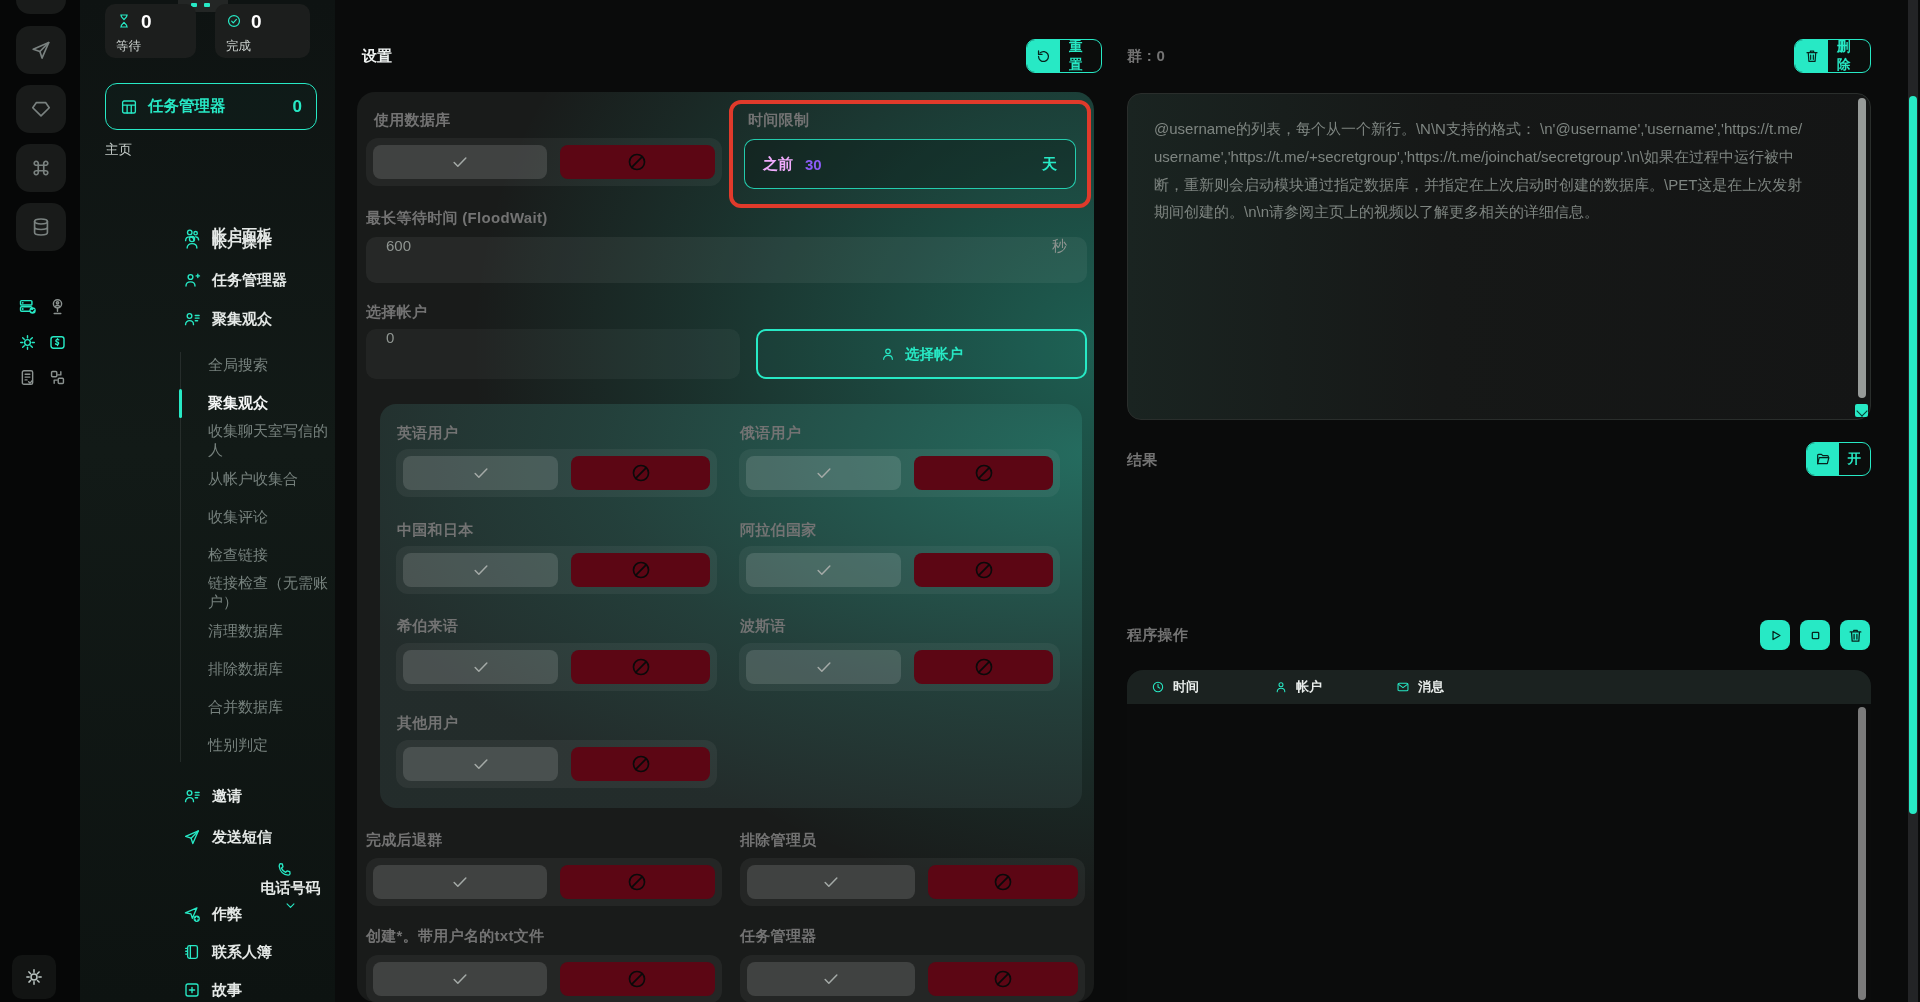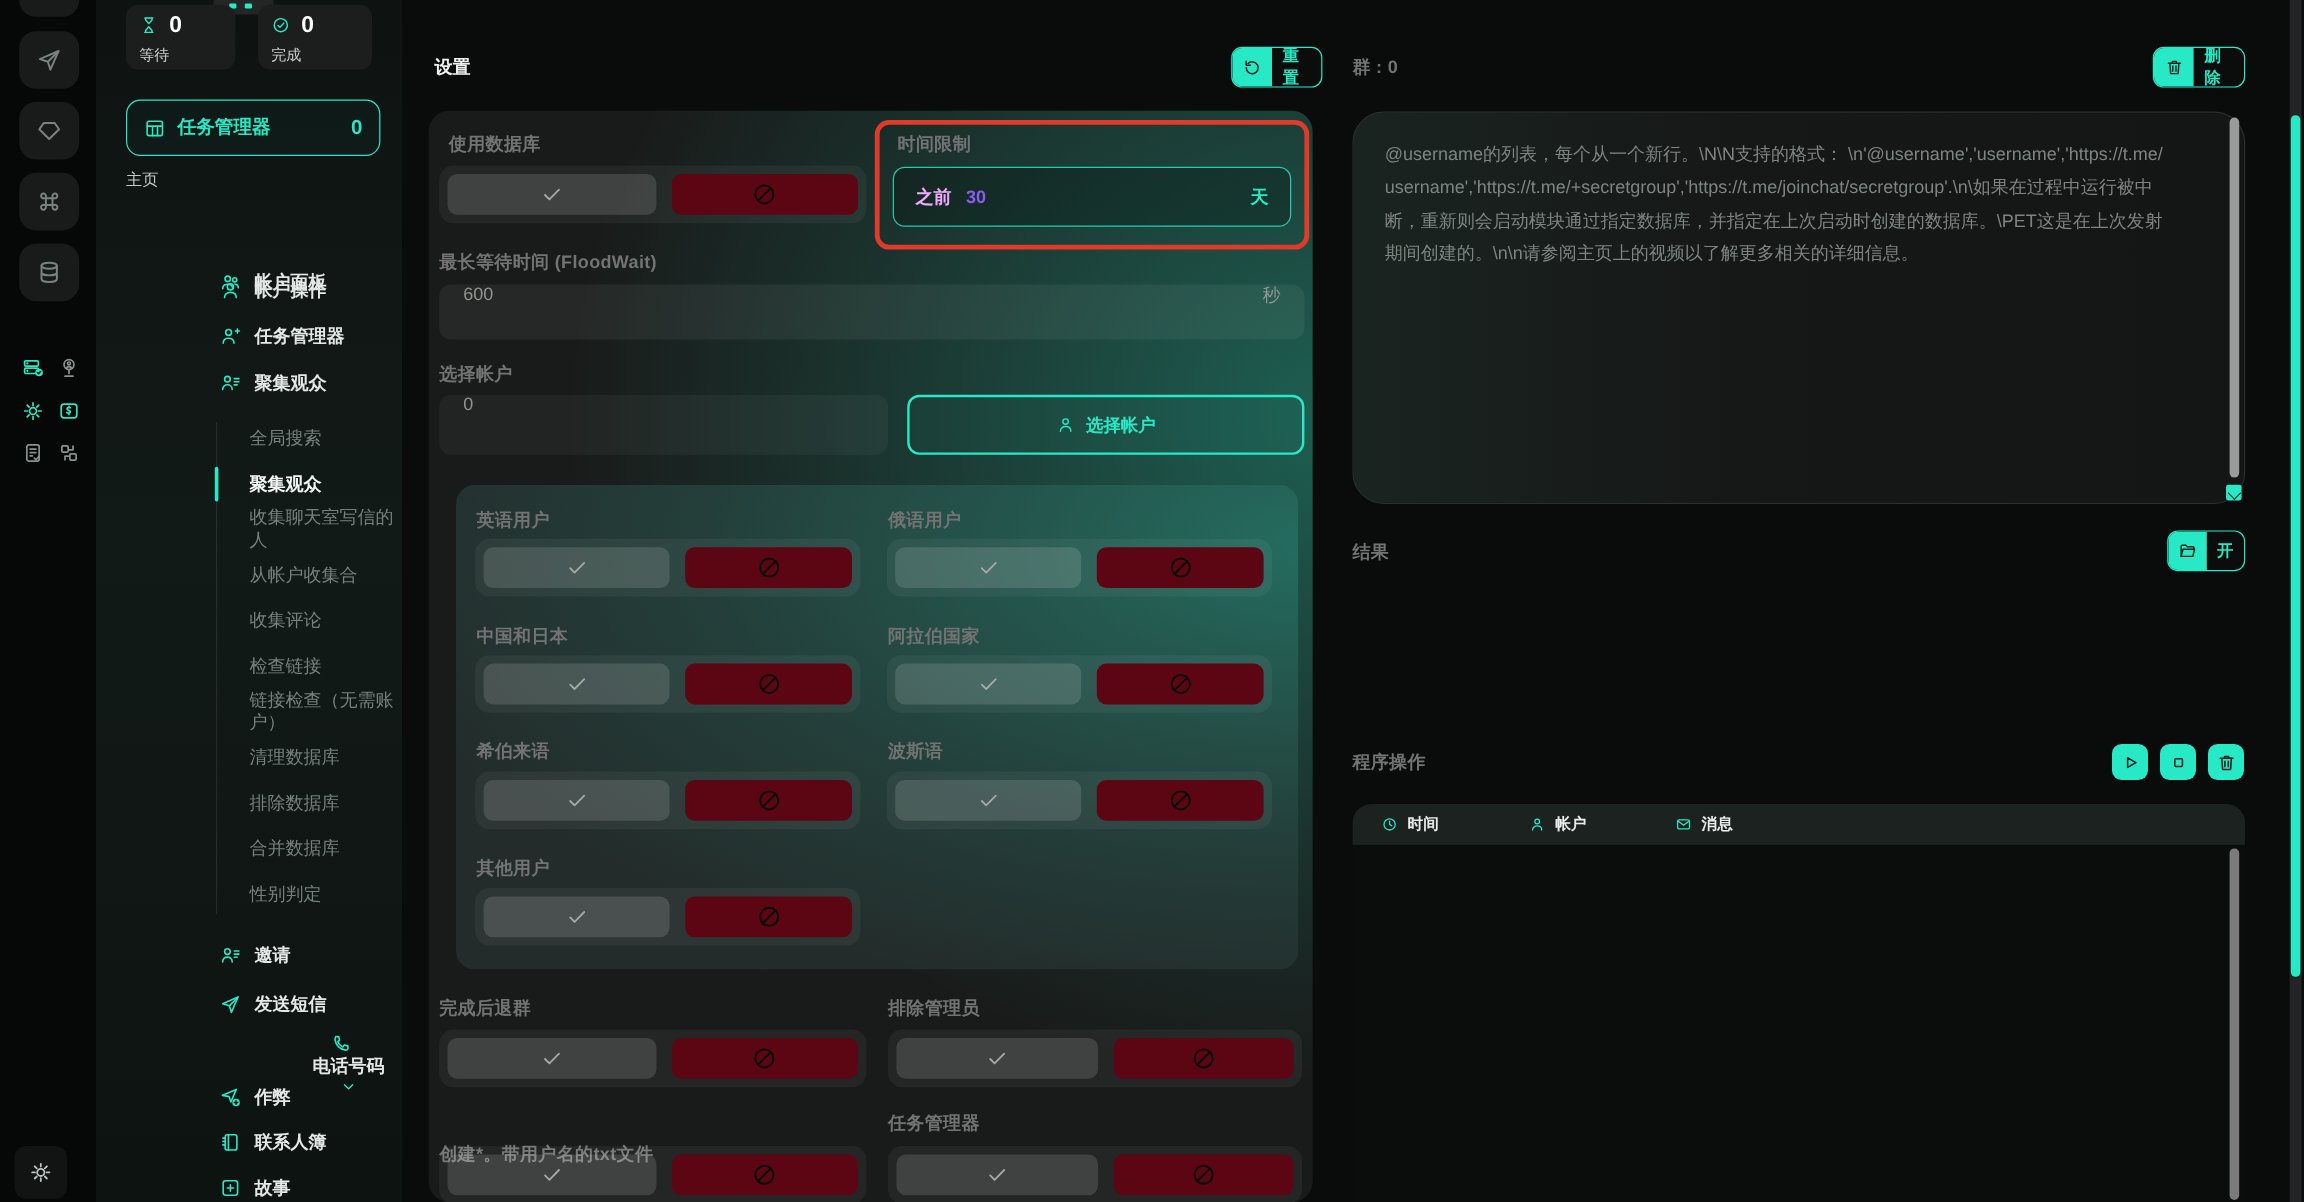--- a/index.html
+++ b/index.html
@@ -55,21 +55,21 @@
   .time-box .val{color:#8b5cf6;margin-left:12px;font-weight:700}
   .time-box .unit{margin-left:auto;color:#27e9c5;font-weight:700}
   .red-box{position:absolute;left:729px;top:100px;width:362px;height:108px;border:4px solid #e03a2b;border-radius:12px;pointer-events:none}
   .select-btn{position:absolute;left:756px;top:329px;width:331px;height:50px;border:2px solid #27e9c5;border-radius:10px;background:rgba(39,233,197,0.04);display:flex;align-items:center;justify-content:center;gap:9px;color:#27e9c5;font-weight:700;font-size:14.5px}
 
   .split-btn{position:absolute;display:flex;border:1.5px solid #27e9c5;border-radius:9px;overflow:hidden;background:#0b0d0c;align-items:stretch}
   .split-btn .sq{width:33px;background:#27e9c5;color:#07231c;display:flex;align-items:center;justify-content:center}
   .split-btn .sl{flex:1;display:flex;align-items:center;justify-content:center;color:#27e9c5;font-weight:700;font-size:13.5px;padding:0 9px}
 
   
-  .textarea{position:absolute;left:1127px;top:93px;width:744px;height:327px;border-radius:26px;border:1px solid #2a2e2c;
+  .textarea{position:absolute;left:1127px;top:93px;width:744px;height:327px;border-radius:14px;border:1px solid #2a2e2c;
     background:linear-gradient(90deg,#1a2421 0%,#161817 42%,#141515 100%)}
   .textarea .ph{padding:21px 60px 21px 26px;font-size:15px;line-height:1.85;color:#7e8581;word-break:break-all}
   .ta-thumb{position:absolute;left:1858px;top:98px;width:8px;height:300px;border-radius:4px;background:#979b99}
   .ta-handle{position:absolute;left:1855px;top:404px;width:13px;height:13px;background:#27e9c5;border-radius:2px}
   .ta-handle:after{content:"";position:absolute;left:3px;top:3px;width:7px;height:7px;border-left:1.5px solid #063b30;border-bottom:1.5px solid #063b30;transform:rotate(-45deg)}
   .op-btn{position:absolute;top:620px;width:30px;height:30px;border-radius:8px;background:#27e9c5;color:#08241d;display:flex;align-items:center;justify-content:center}
   .table-panel{position:absolute;left:1127px;top:670px;width:744px;height:412px;border-radius:16px 16px 0 0;background:#0b0c0c;overflow:hidden}
   .table-head{position:absolute;left:0;top:0;width:100%;height:34px;background:#1b2220}
   .th-cell{position:absolute;top:0;height:34px;display:flex;align-items:center;gap:8px}
   .th-cell .ti{color:#27e9c5}
@@ -556,21 +556,21 @@
       </div>
       <div class="seg seg-block">
         <span>
           <svg width="22" height="22" viewBox="0 0 24 24" fill="none" stroke="currentColor" stroke-width="1.8" stroke-linecap="round" stroke-linejoin="round">
             <circle cx="12" cy="12" r="8.2"></circle>
             <path d="M17.8 6.2L6.2 17.8"></path>
           </svg>
         </span>
       </div>
     </div>
-    <div class="flabel" style="left: 366px; top: 953px;">创建*。带用户名的txt文件</div>
+    <div class="flabel" style="left: 366px; top: 927px;">创建*。带用户名的txt文件</div>
     <div class="toggle abs" style="left: 366px; top: 955px; width: 356px; height: 48px;">
       <div class="seg seg-check">
         <span>
           <svg width="20" height="20" viewBox="0 0 24 24" fill="none" stroke="currentColor" stroke-width="1.8" stroke-linecap="round" stroke-linejoin="round">
             <path d="M5 12.6l4.4 4.4L19 7.2"></path>
           </svg>
         </span>
       </div>
       <div class="seg seg-block">
         <span>

